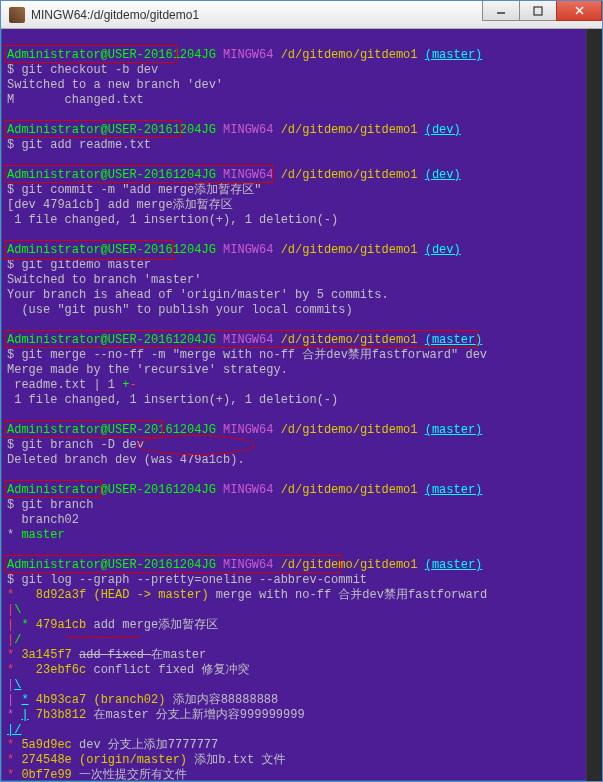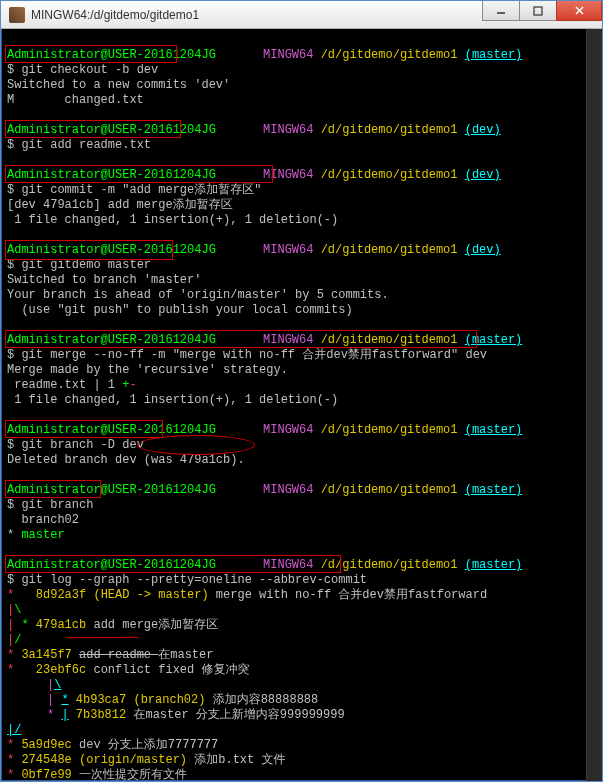--- a/index.html
+++ b/index.html
@@ -1,18 +1,18 @@
 <!DOCTYPE html>
 <html><head>
 <meta charset="utf-8">
 <style>
   * { margin:0; padding:0; box-sizing:border-box; }
   body { background:#fff; font-family:"Consolas","Courier New",monospace; }
   .window {
-    width:603px; height:782px; background:#000000;
+    width:603px; height:782px; background:#4c1d95;
     border:1px solid #5a8ac6; position:relative; overflow:hidden;
     box-shadow:0 0 0 1px #2a5a9a inset;
   }
   .titlebar {
     height:28px; background:linear-gradient(#fdfdfd,#e6e6e6);
     border-bottom:1px solid #b0b0b0; display:flex; align-items:center;
     padding:0 0 0 8px; position:relative;
   }
   .titlebar .icon {
     width:16px; height:16px; margin-right:6px;
@@ -31,21 +31,21 @@
     background:linear-gradient(#e96f60,#d4402b); color:#fff;
     width:46px; border-color:#b0341f;
   }
   .winbtn svg { display:block; }
   .term {
     padding:4px 6px 6px 6px; font-size:12px; line-height:15px;
     white-space:pre; color:#c0c0c0; letter-spacing:0px;
   }
   .fg-green { color:#00ff00; }
   .fg-cyan { color:#00ffff;text-decoration:underline; }
-  .fg-mag { color:#ce5bce;margin-left:40px; }
+  .fg-mag { color:#ce5bce; }
   .fg-yell { color:#e0c800; }
   .fg-red { color:#ff4040; }
   
   .rbox { position:absolute; border:1.5px solid #d40000; pointer-events:none; }
   .roval { position:absolute; border:1.5px solid #d40000; border-radius:50%; pointer-events:none; }
   .rsquig { position:absolute; border-bottom:1.5px solid #d40000;
             transform:skew(-2deg) rotate(-0.3deg); pointer-events:none; }
   .scrollbar {
     position:absolute; right:0; top:28px; bottom:0; width:16px;
     background:#2b2b2b; border-left:1px solid #3a3a3a;
@@ -77,21 +77,21 @@
           </svg>
       </div>
     </div>
   </div>
 
   <div class="scrollbar"></div>
 
   <div class="term">
 <span><span class="fg-green">Administrator@USER-20161204JG</span> <span class="fg-mag">MINGW64</span> <span class="fg-yell">/d/gitdemo/gitdemo1</span> <span class="fg-cyan">(master)</span></span>
 <span>$ <span>git checkout -b dev</span></span>
-<span>Switched to a new commits 'dev'</span>
+<span>Switched to a new branch 'dev'</span>
 <span>M       changed.txt</span>
 
 <span><span class="fg-green">Administrator@USER-20161204JG</span> <span class="fg-mag">MINGW64</span> <span class="fg-yell">/d/gitdemo/gitdemo1</span> <span class="fg-cyan">(dev)</span></span>
 <span>$ <span>git add readme.txt</span></span>
 
 <span><span class="fg-green">Administrator@USER-20161204JG</span> <span class="fg-mag">MINGW64</span> <span class="fg-yell">/d/gitdemo/gitdemo1</span> <span class="fg-cyan">(dev)</span></span>
 <span>$ <span>git commit -m "add merge添加暂存区"</span></span>
 <span>[dev 479a1cb] add merge添加暂存区</span>
 <span> 1 file changed, 1 insertion(+), 1 deletion(-)</span>
 
@@ -115,21 +115,21 @@
 <span>$ <span>git branch</span></span>
 <span>  branch02</span>
 <span><span>* </span><span class="fg-green">master</span></span>
 
 <span><span class="fg-green">Administrator@USER-20161204JG</span> <span class="fg-mag">MINGW64</span> <span class="fg-yell">/d/gitdemo/gitdemo1</span> <span class="fg-cyan">(master)</span></span>
 <span>$ <span>git log --graph --pretty=oneline --abbrev-commit</span></span>
 <span><span class="fg-red">*</span>   <span class="fg-yell">8d92a3f</span><span class="fg-yell"> (HEAD -&gt; master)</span><span> merge with no-ff 合并dev禁用fastforward</span></span>
 <span><span class="fg-red">|</span><span class="fg-green">\</span></span>
 <span><span class="fg-red">|</span> <span class="fg-green">*</span> <span class="fg-yell">479a1cb</span><span> add merge添加暂存区</span></span>
 <span><span class="fg-red">|</span><span class="fg-green">/</span></span>
-<span><span class="fg-red">*</span> <span class="fg-yell">3a145f7</span> <span style="text-decoration:line-through">add readme </span><span>在master</span></span>
+<span><span class="fg-red">*</span> <span class="fg-yell">3a145f7</span> <span style="text-decoration:line-through">add fixed </span><span>在master</span></span>
 <span><span class="fg-red">*</span>   <span class="fg-yell">23ebf6c</span><span> conflict fixed 修复冲突</span></span>
 <span><span class="fg-mag">|</span><span class="fg-cyan">\</span></span>
 <span><span class="fg-mag">|</span> <span class="fg-cyan">*</span> <span class="fg-yell">4b93ca7</span><span class="fg-yell"> (branch02)</span><span> 添加内容88888888</span></span>
 <span><span class="fg-mag">*</span> <span class="fg-cyan">|</span> <span class="fg-yell">7b3b812</span><span> 在master 分支上新增内容999999999</span></span>
 <span><span class="fg-cyan">|/</span></span>
 <span><span class="fg-red">*</span> <span class="fg-yell">5a9d9ec</span><span> dev 分支上添加7777777</span></span>
 <span><span class="fg-red">*</span> <span class="fg-yell">274548e</span><span class="fg-yell"> (origin/master)</span><span> 添加b.txt 文件</span></span>
 <span><span class="fg-red">*</span> <span class="fg-yell">0bf7e99</span><span> 一次性提交所有文件</span></span>
 
 

